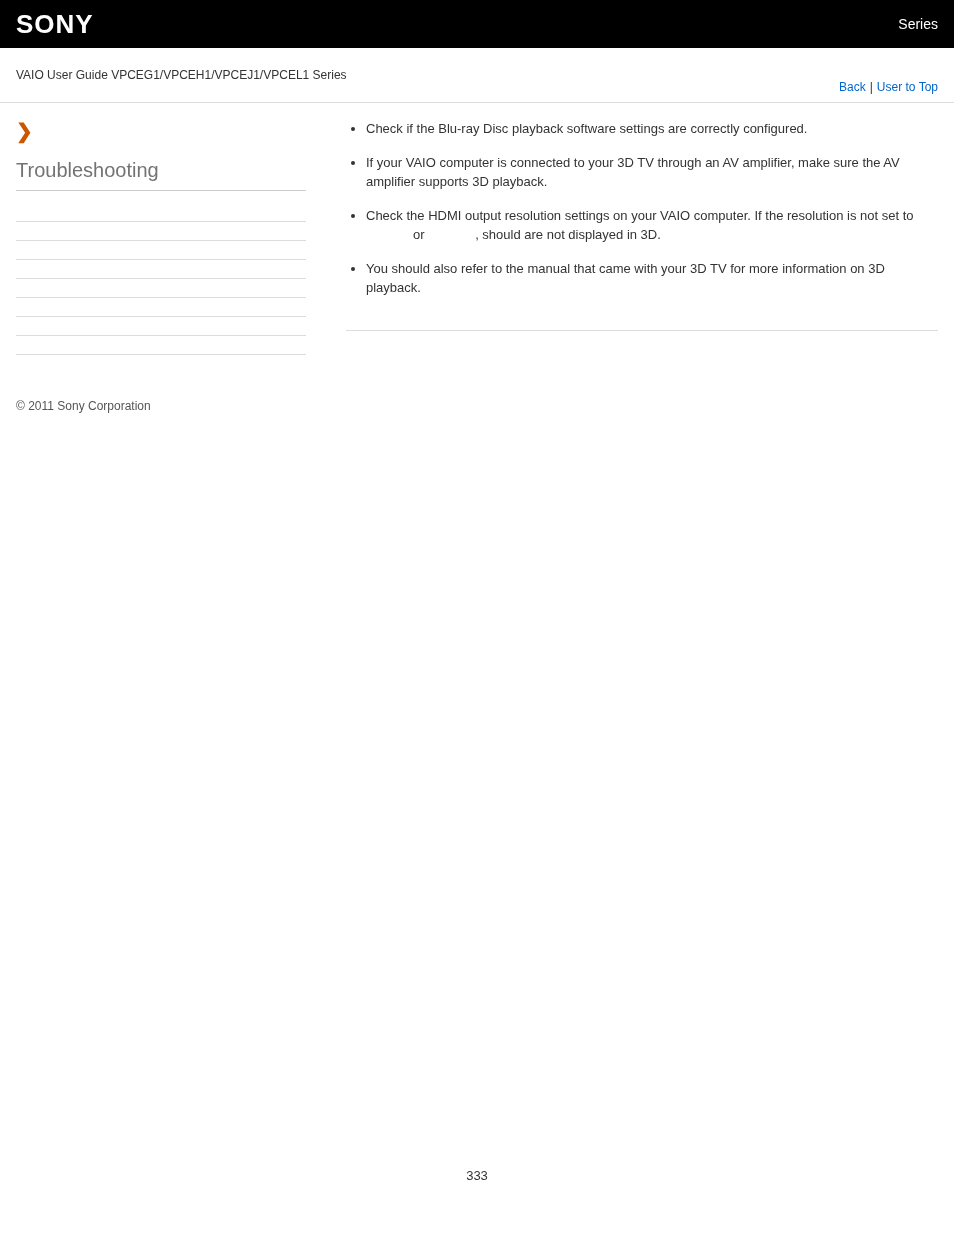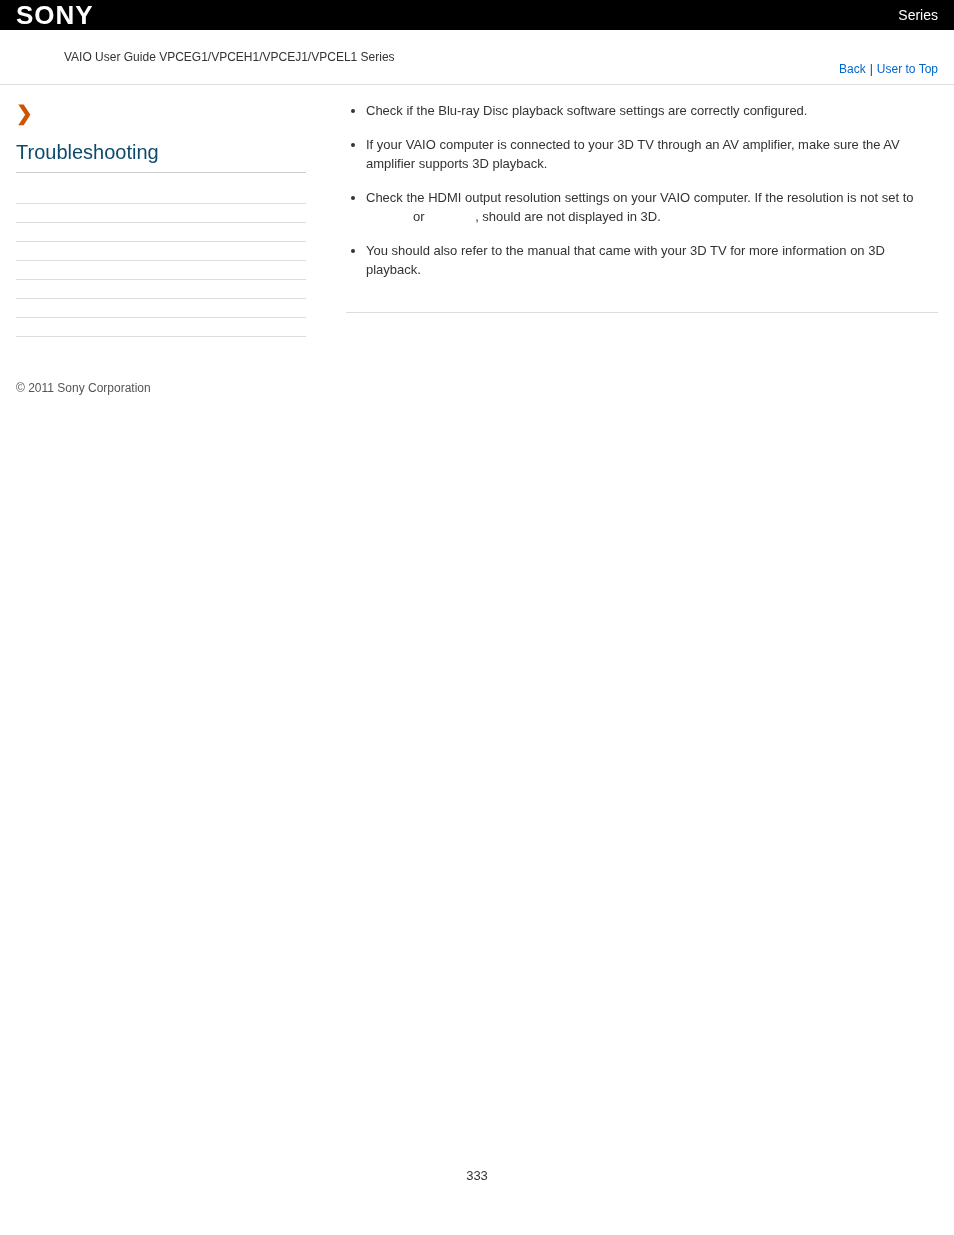--- a/index.html
+++ b/index.html
@@ -13,21 +13,21 @@
       font-size: 13px;
       color: #333;
       background: #fff;
       width: 954px;
       min-height: 1235px;
     }
 
     
     .header {
       background: #000;
-      height: 30px;
+      height: 48px;
       display: flex;
       align-items: center;
       justify-content: space-between;
       padding: 0 16px;
     }
 
     .sony-logo {
       color: #fff;
       font-size: 26px;
       font-weight: bold;
@@ -48,21 +48,20 @@
       display: flex;
       justify-content: space-between;
       align-items: center;
       padding: 8px 16px;
       border-bottom: 1px solid #ddd;
       font-size: 12px;
     }
 
     .breadcrumb-text {
       color: #333;
-      margin-left: 48px;
     }
 
     .nav-links {
       display: flex;
       gap: 4px;
       align-items: center;
       margin-top: 24px;
     }
 
     .nav-link {
@@ -92,21 +91,21 @@
       color: #cc5500;
       font-size: 20px;
       font-weight: bold;
       margin-bottom: 16px;
       display: block;
     }
 
     .sidebar-title {
       font-size: 20px;
       font-weight: normal;
-      color: #0c4a6e;
+      color: #737373;
       padding-bottom: 8px;
       border-bottom: 1px solid #ccc;
       margin-bottom: 12px;
     }
 
     .sidebar-links {
       display: flex;
       flex-direction: column;
       gap: 0;
     }

